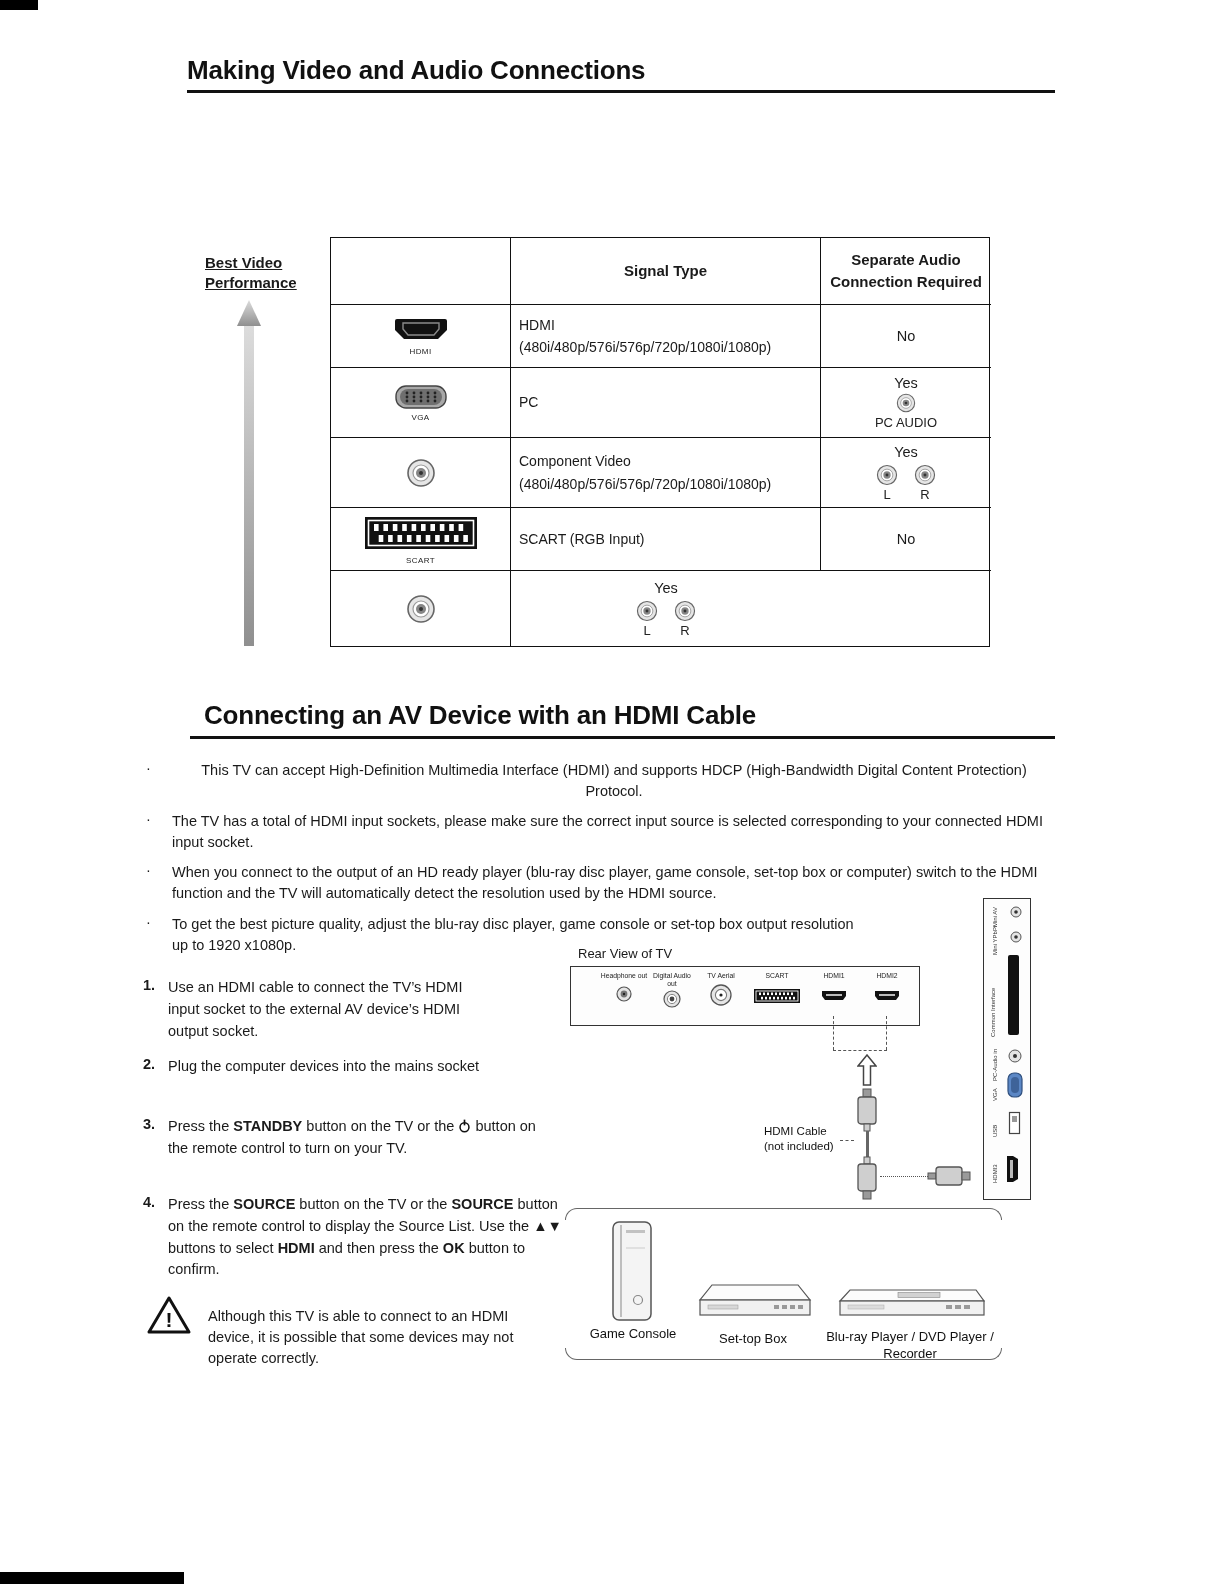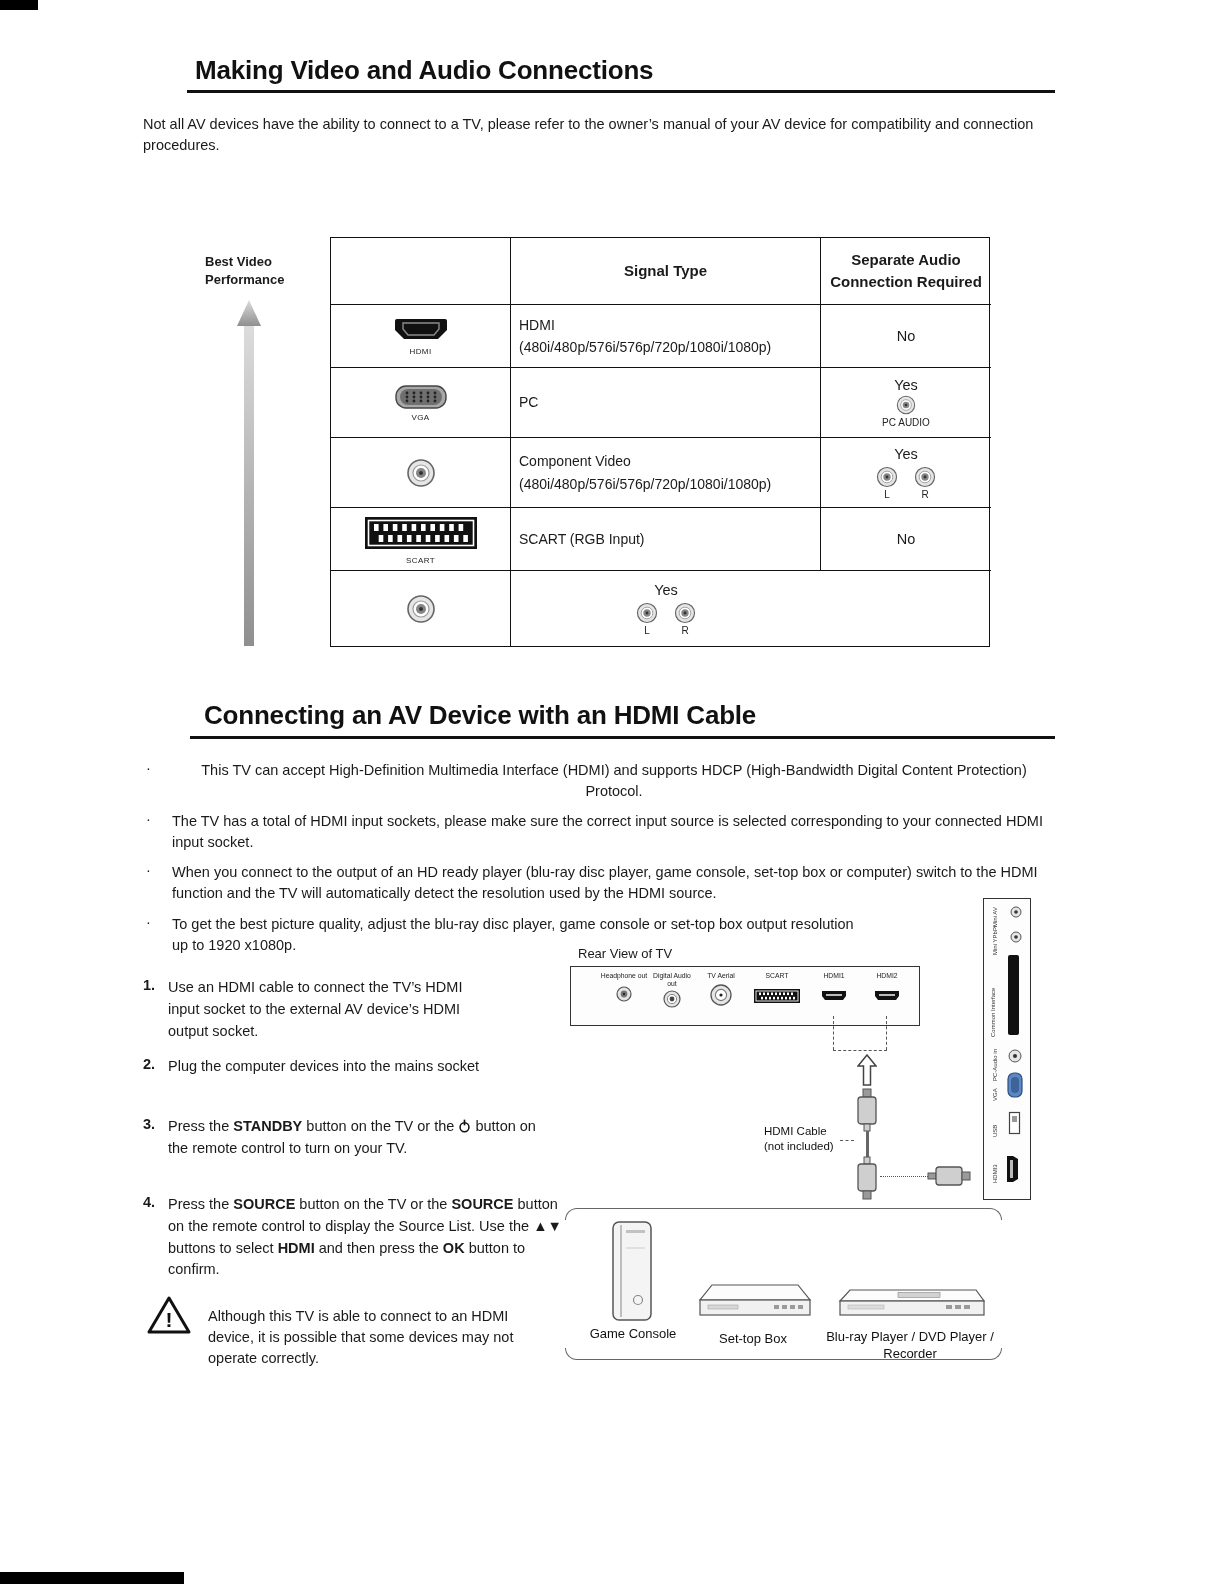--- a/index.html
+++ b/index.html
@@ -16,21 +16,21 @@
   .cell { border-right:1.2px solid #111; border-bottom:1.2px solid #111;
           display:flex; flex-direction:column; align-items:center; justify-content:center; gap:2px; }
   .cell.lastcol { border-right:none; }
   .cell.lastrow { border-bottom:none; }
   .cell.head { font-weight:700; font-size:15px; text-align:center; line-height:1.35; }
   .cell.signal { align-items:flex-start; padding-left:8px; text-align:left; font-size:14px; line-height:1.45; }
   .tiny { font-size:8px; letter-spacing:.4px; color:#222; }
   .audio-yesno { font-size:14.5px; }
   .jack-row { display:flex; gap:16px; margin-top:2px; }
   .jack-group { display:flex; flex-direction:column; align-items:center; gap:1px; }
-  .jack-label { font-size:10px; color:#222; }
+  .jack-label { font-size:13px; color:#222; }
   
   .bullet { position:absolute; display:flex; }
   .bullet .dot { width:26px; font-size:14.5px; }
   .bullet .btext { font-size:14.5px; line-height:1.45; }
   .step { position:absolute; left:143px; display:flex; }
   .step-num { font-weight:700; font-size:14.5px; width:25px; flex:0 0 25px; }
   .step-text { font-size:14.5px; line-height:1.5; }
   
   .port { position:absolute; display:flex; flex-direction:column; align-items:center; }
   .port-label { font-size:6.8px; line-height:1.15; text-align:center; color:#222; }
@@ -45,25 +45,24 @@
   .edge-mark { background:#000; }
 </style>
 </head>
 <body>
 
 <div class="page">
 
   <div class="abs edge-mark" style="left:0;top:0;width:38px;height:10px;"></div>
   <div class="abs edge-mark" style="left:0;top:1572px;width:184px;height:12px;"></div>
 
-  <div class="abs h1" style="left:187px;top:55px;margin-left:8px;">Making Video and Audio Connections</div>
+  <div class="abs h1" style="left:187px;top:55px;">Making Video and Audio Connections</div>
   <div class="abs rule" style="left:187px;top:90px;width:868px;"></div>
-  <div class="abs para" style="left:143px;top:114px;width:912px;">Not all AV devices have the ability to connect to a TV, please refer to the owner’s manual of your AV device for compatibility and connection procedures.</div>
-
-  <div class="abs" style="left:205px;top:253px;font-size:13px;font-weight:700;line-height:1.35;">
+
+  <div class="abs" style="left:205px;top:253px;font-size:15px;font-weight:700;line-height:1.35;text-decoration:underline;">
     <div>Best Video</div>
     <div>Performance</div>
   </div>
   <svg class="abs" style="left:235px;top:300px;" width="28" height="348" viewBox="0 0 28 348">
     <defs>
       <linearGradient id="ag" x1="0" y1="0" x2="0" y2="1">
         <stop offset="0" stop-color="#dcdcdc"></stop>
           <stop offset="1" stop-color="#8f8f8f"></stop>
       </linearGradient>
     </defs>

